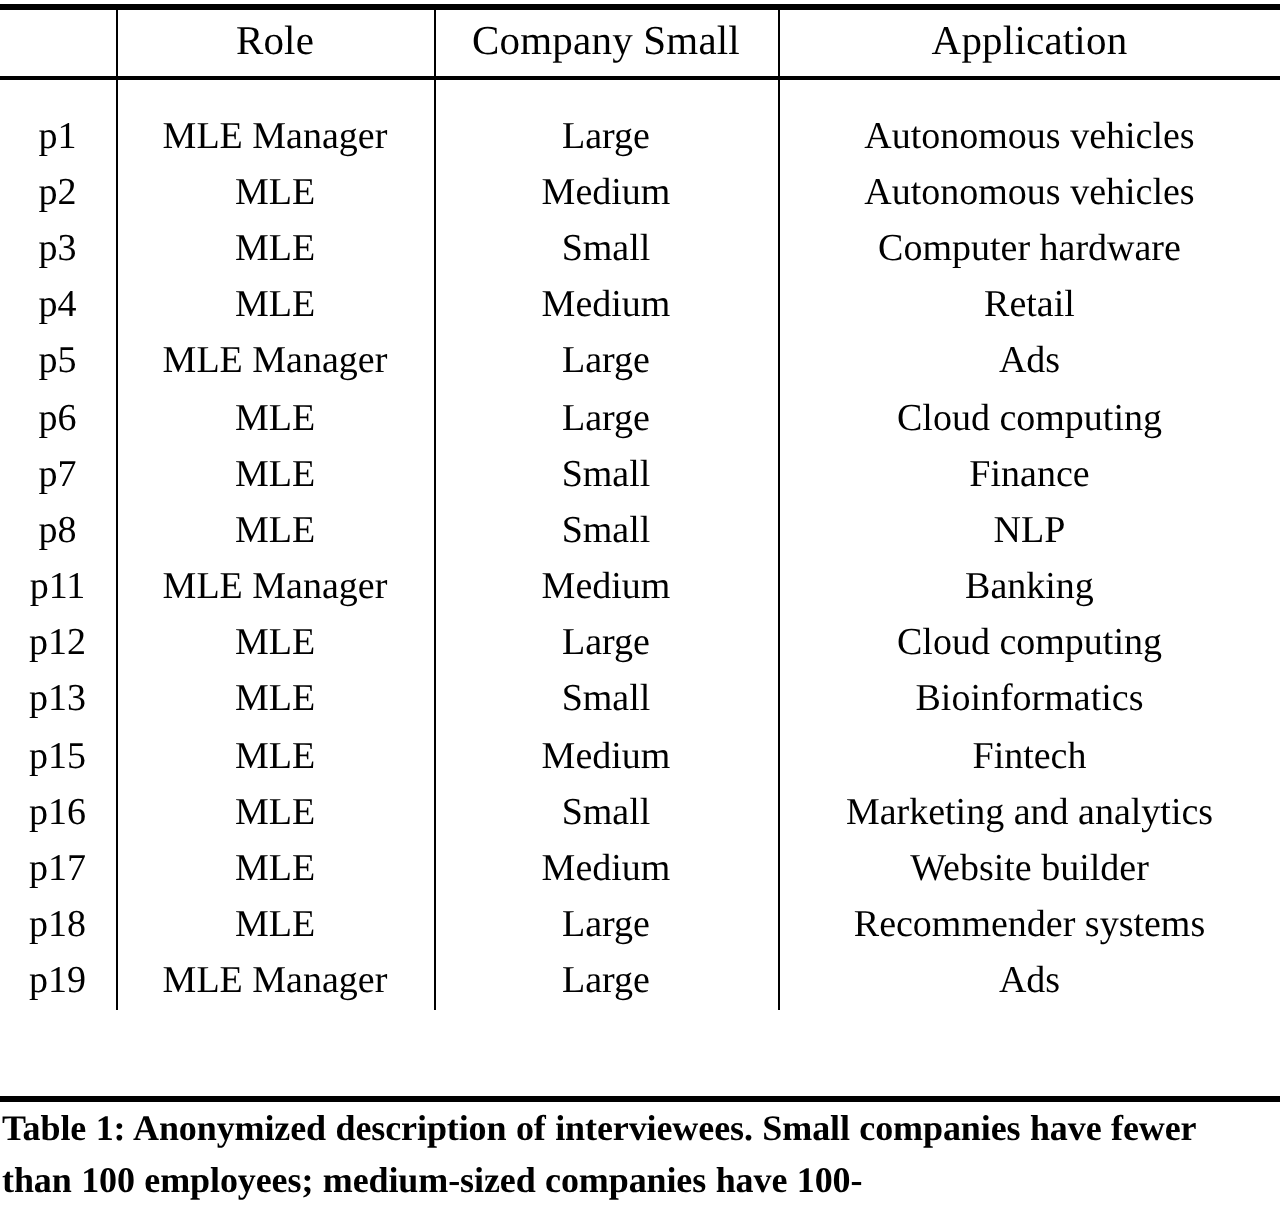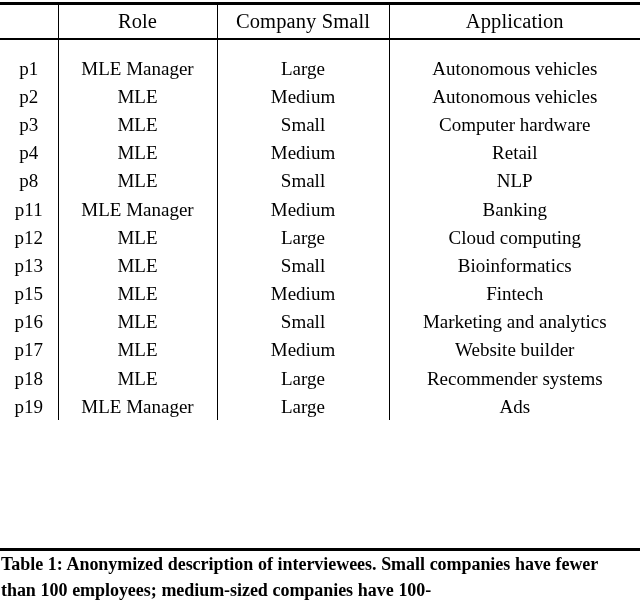--- a/index.html
+++ b/index.html
@@ -136,20 +136,38 @@
           <td class="vsep">Small</td>
           <td class="vsep">Computer hardware</td>
         </tr>
         <tr>
           <td>p4</td>
           <td class="vsep">MLE</td>
           <td class="vsep">Medium</td>
           <td class="vsep">Retail</td>
         </tr>
         <tr>
+          <td>p5</td>
+          <td class="vsep">MLE Manager</td>
+          <td class="vsep">Large</td>
+          <td class="vsep">Ads</td>
+        </tr>
+        <tr>
+          <td>p6</td>
+          <td class="vsep">MLE</td>
+          <td class="vsep">Large</td>
+          <td class="vsep">Cloud computing</td>
+        </tr>
+        <tr>
+          <td>p7</td>
+          <td class="vsep">MLE</td>
+          <td class="vsep">Small</td>
+          <td class="vsep">Finance</td>
+        </tr>
+        <tr>
           <td>p8</td>
           <td class="vsep">MLE</td>
           <td class="vsep">Small</td>
           <td class="vsep">NLP</td>
         </tr>
         <tr>
           <td>p11</td>
           <td class="vsep">MLE Manager</td>
           <td class="vsep">Medium</td>
           <td class="vsep">Banking</td>

